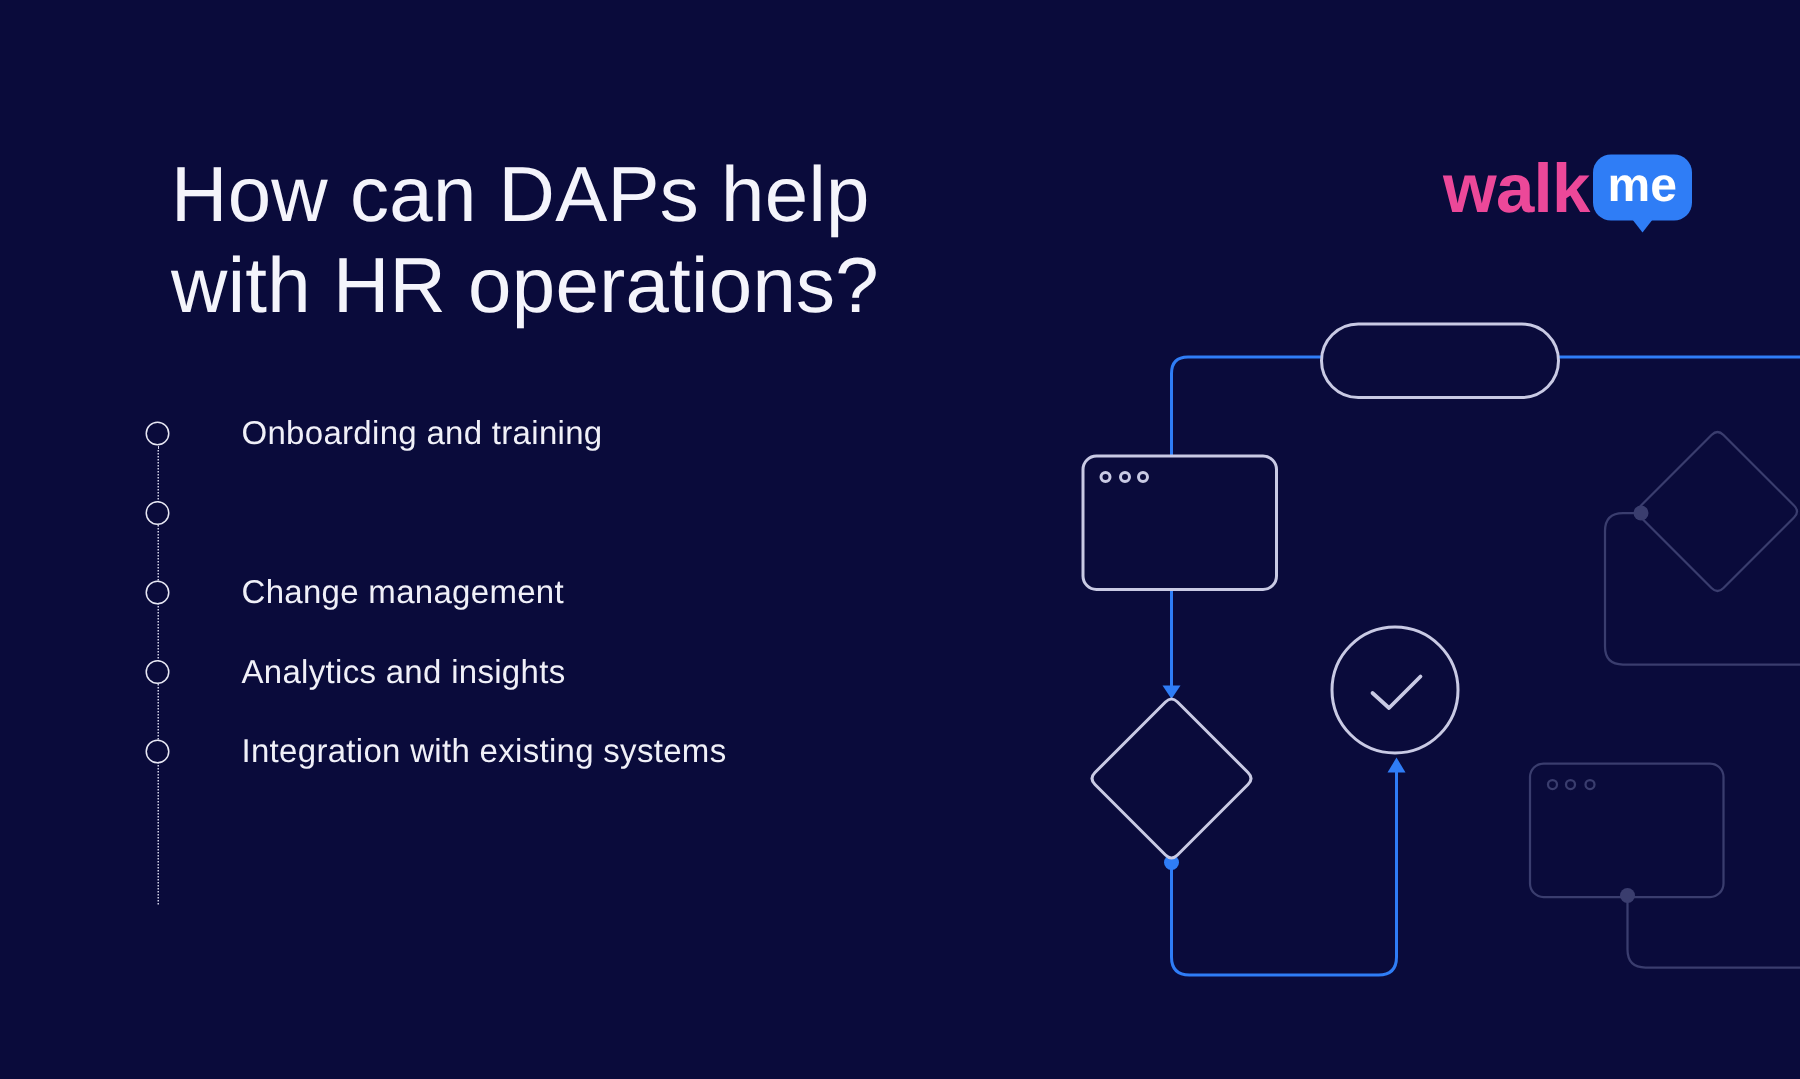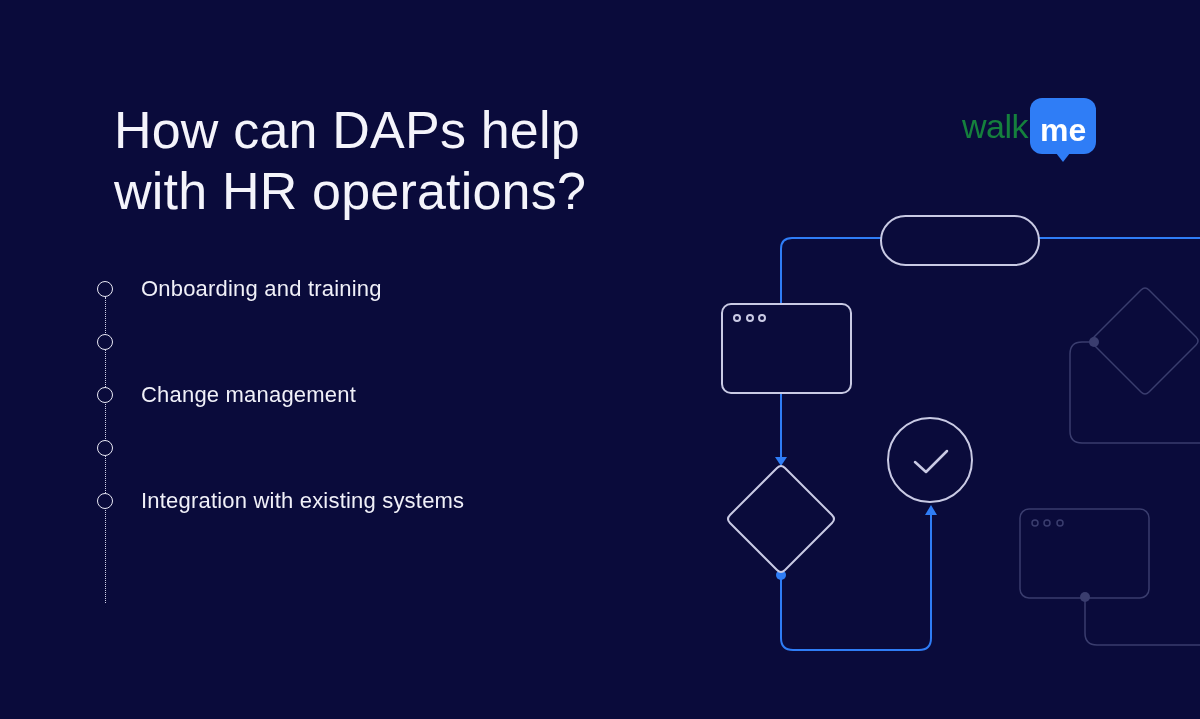--- a/index.html
+++ b/index.html
@@ -1,26 +1,26 @@
 <!DOCTYPE html>
 <html><head>
 <meta charset="utf-8">
 <style>
   html, body { margin:0; padding:0; }
   body { width:1200px; height:719px; background:#0a0b3b; overflow:hidden; position:relative; font-family:"Liberation Sans", sans-serif; color:#f4f4fb; }
   .title { position:absolute; left:98px; top:84px; font-size:52px; line-height:61px; font-weight:400; letter-spacing:0.2px; margin:16px; color:#f4f4fb; }
   .title span { display:block; }
   .list { position:absolute; left:96px; top:262px; margin:0; padding:0; list-style:none; }
-  .list-item { position:relative; height:53px; display:flex; align-items:center; }
+  .list-item { position:relative; height:53px; display:flex; align-items:center;gap:20px; }
   .bullet { width:16px; height:16px; border:1.5px solid #e8e8f4; border-radius:50%; box-sizing:border-box; margin-left:1px; flex:none; background:#0a0b3b; position:relative; z-index:2; }
   .label { margin-left:28px; font-size:22px; color:#f0f0f8; letter-spacing:0.2px; }
   .connector { position:absolute; left:105px; top:297px; height:306px; width:0; border-left:1.5px dotted #cfd0e6; z-index:1; }
   .logo { position:absolute; left:962px; top:98px; display:flex; align-items:center; }
-  .logo-walk { font-size:34px; font-weight:400; color:#15803d; letter-spacing:-0.5px; }
-  .logo-me { position:relative; margin-left:2px; background:#2f7df6; color:#fff; font-size:32px; font-weight:700; padding:12px 10px 4px 10px; border-radius:12px; line-height:40px; }
+  .logo-walk { font-size:46px; font-weight:700; color:#ec4899; letter-spacing:-0.5px; }
+  .logo-me { position:relative; margin-left:2px; background:#2f7df6; color:#fff; font-size:32px; font-weight:700; padding:0 10px 4px 10px; border-radius:12px; line-height:40px; }
   .logo-me:after { content:""; position:absolute; left:50%; bottom:-8px; margin-left:-7px; border-left:7px solid transparent; border-right:7px solid transparent; border-top:9px solid #2f7df6; }
   svg.diagram { position:absolute; left:0; top:0; }
 </style>
 </head>
 <body>
 
 <h1 class="title">
   <span>How can DAPs help</span>
   <span>with HR operations?</span>
 </h1>
@@ -38,20 +38,21 @@
     </li>
   <li class="list-item">
       <span class="bullet"></span>
     </li>
   <li class="list-item">
       <span class="bullet"></span>
       <span class="label">Change management</span>
     </li>
   <li class="list-item">
       <span class="bullet"></span>
+      <span class="label">Analytics and insights</span>
     </li>
   <li class="list-item">
       <span class="bullet"></span>
       <span class="label">Integration with existing systems</span>
     </li>
 </ul>
 
 <svg class="diagram" width="1200" height="719" viewBox="0 0 1200 719">
 
   <g fill="none" stroke="#3a3d6e" stroke-width="1.5">

